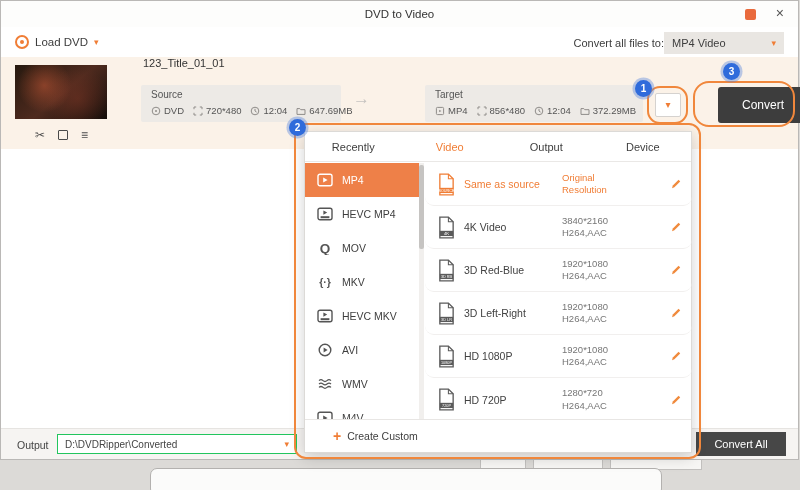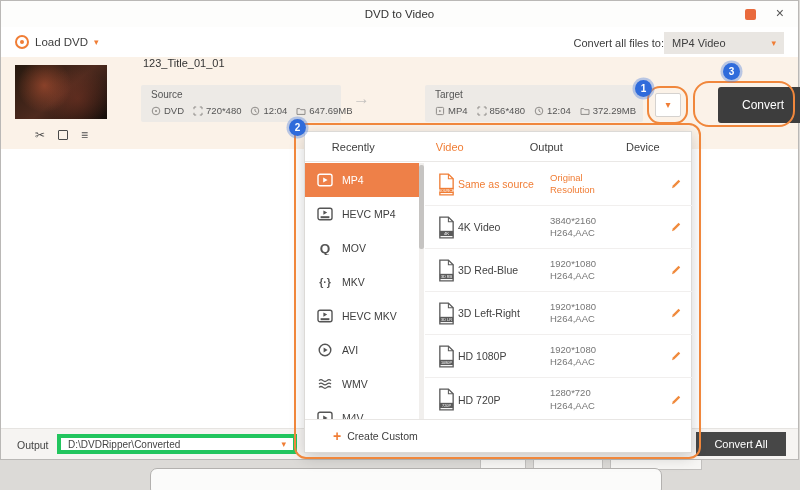--- a/index.html
+++ b/index.html
@@ -61,37 +61,37 @@
   #targetNameRow { position: absolute; left: 428px; top: 7px; display: flex; align-items: center; gap: 7px; }
   #targetName { font-size: 11px; color: #333; }
   .pencilBtn { width: 15px; height: 15px; border: 1px solid #f3b68e; border-radius: 2px; display: flex; align-items: center; justify-content: center; color: #f07d35; }
   #ddBtn { position: absolute; left: 654px; top: 36px; width: 26px; height: 24px; background: #fff; border: 1px solid #d5d2cf; border-radius: 2px; display: flex; align-items: center; justify-content: center; }
   #ddBtn .caret { font-size: 10px; }
   #convertBtn { position: absolute; left: 717px; top: 30px; width: 90px; height: 36px; background: #3d3d3d; border-radius: 3px; color: #fff; font-size: 12px; display: flex; align-items: center; justify-content: center; }
 
   
   #bottomBar { position: absolute; left: 0; bottom: 0; width: 100%; height: 31px; background: #f6f4f2; border-top: 1px solid #e6e4e1; z-index: 1; }
   #outputLabel { position: absolute; left: 16px; top: 10px; font-size: 10.5px; color: #444; }
-  #outputSelect { position: absolute; left: 56px; top: 5px; width: 240px; height: 20px; background: #fff; border: 4px solid #22c55e; display: flex; align-items: center; justify-content: space-between; padding: 0 7px; font-size: 10px; color: #444; }
+  #outputSelect { position: absolute; left: 56px; top: 5px; width: 240px; height: 20px; background: #fff; border: 1px solid #22c55e; display: flex; align-items: center; justify-content: space-between; padding: 0 7px; font-size: 10px; color: #444; }
   #convertAllBtn { position: absolute; right: 12px; top: 3px; width: 90px; height: 24px; background: #474747; border-radius: 0; color: #fff; font-size: 11px; display: flex; align-items: center; justify-content: center; }
 
   
   #panel { position: absolute; left: 303px; top: 130px; width: 388px; height: 322px; background: #fff; border: 1px solid #dcdad7; box-shadow: 0 4px 14px rgba(0,0,0,.18); z-index: 5; }
   #tabs { display: flex; height: 30px; border-bottom: 1px solid #eae8e6; }
   .tab { flex: 1; text-align: center; line-height: 30px; font-size: 11px; color: #3e3e3e; }
   .tab.active { color: #f07d35; }
   #formatList { position: absolute; left: 0; top: 31px; width: 114px; height: 258px; overflow: hidden; }
   .fRow { height: 34px; display: flex; align-items: center; gap: 9px; padding-left: 12px; font-size: 10.5px; color: #3e3e3e; }
   .fIcon { color: #555; display: flex; flex: none; }
   .fRow.selected { background: #ee8048; color: #fff; }
   .fRow.selected .fIcon { color: #fff; }
   #scrollbar { position: absolute; left: 114px; top: 31px; width: 5px; height: 258px; background: #f1efed; }
   #scrollThumb { position: absolute; left: 0; top: 2px; width: 5px; height: 84px; background: #c6c4c2; border-radius: 2px; }
   #presets { position: absolute; left: 120px; top: 31px; width: 267px; height: 258px; }
-  .pRow { height: 43px; display: flex; align-items: center; gap: 2px; padding: 0 10px 0 12px; border-bottom: 1px solid #f1efee; }
+  .pRow { height: 43px; display: flex; align-items: center; gap: 8px; padding: 0 10px 0 12px; border-bottom: 1px solid #f1efee; border-radius: 9px; }
   .pRow:last-child { border-bottom: none; }
   .pIcon { color: #5a5a5a; display: flex; flex: none; }
   .pName { width: 90px; font-size: 10.5px; color: #424242; }
   .pSpecs { width: 78px; font-size: 9.5px; color: #767676; line-height: 1.3; }
   .specLine { display: block; }
   .pRow.hl .pIcon, .pRow.hl .pName, .pRow.hl .pSpecs { color: #f07d35; }
   .pEdit { margin-left: auto; color: #f08a3c; display: flex; }
   #panelBottom { position: absolute; left: 0; bottom: 0; width: 100%; height: 33px; border-top: 1px solid #e8e6e4; background: #fff; display: flex; align-items: center; }
   #searchBox { margin-left: 6px; width: 101px; height: 21px; background: #e3e1de; font-size: 10.5px; color: #8b8b8b; line-height: 21px; padding-left: 8px; }
   #createCustom { margin-left: 28px; display: flex; align-items: center; gap: 6px; font-size: 10.5px; color: #3e3e3e; }

